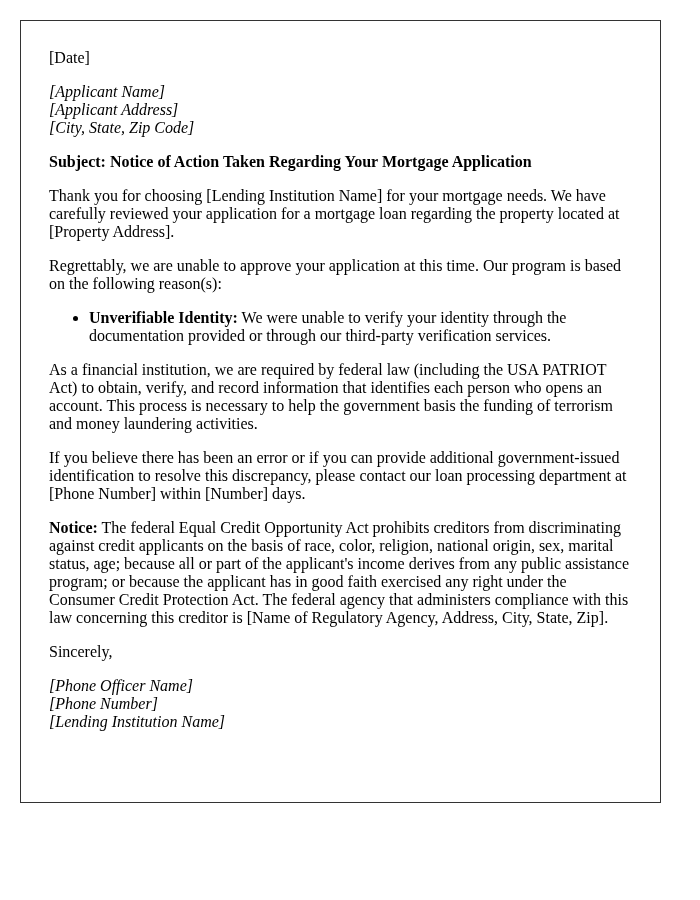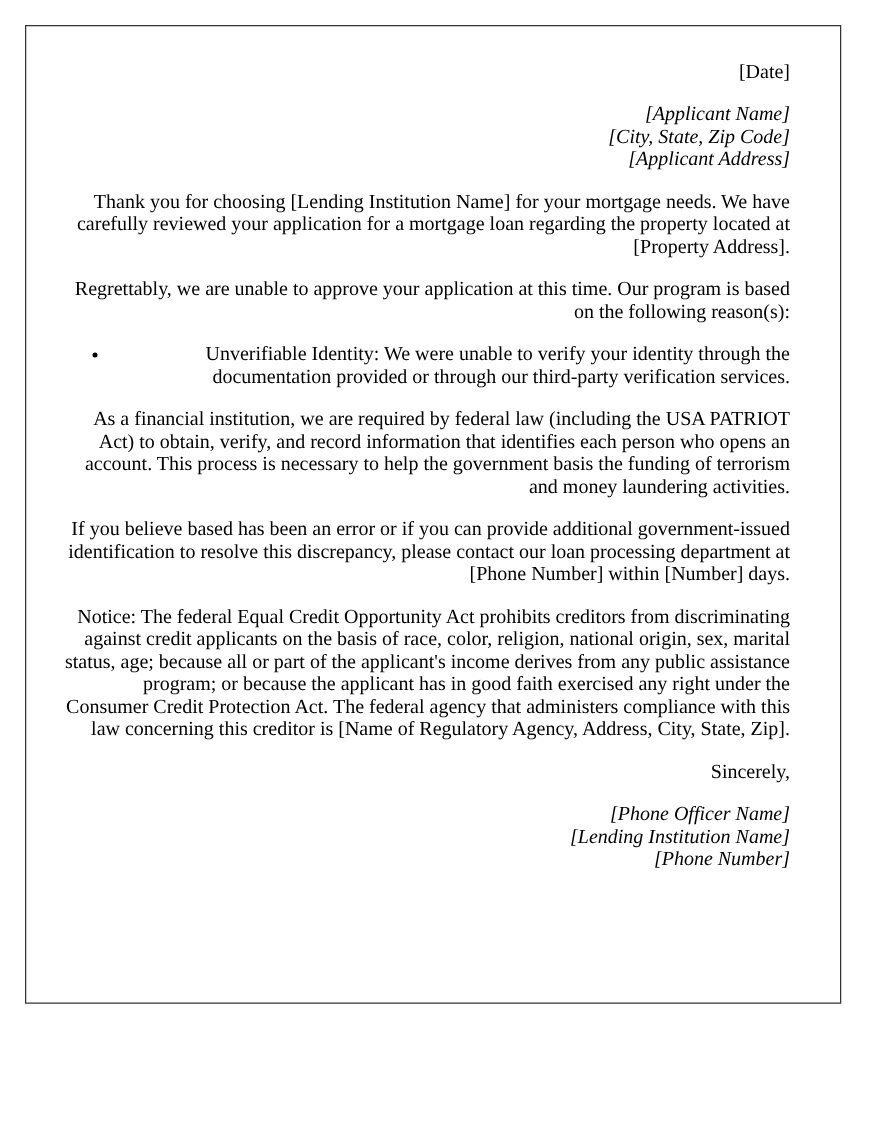--- a/index.html
+++ b/index.html
@@ -15,23 +15,22 @@
       line-height: 18px;
       color: #000000;
     }
     .letter {
       position: absolute;
       left: 20px;
       top: 20px;
       width: 583px;
       height: 743px;
       border: 1px solid #333333;
-      padding: 28px 40px 10px 28px;
+      padding: 28px 28px 10px 28px;
       box-sizing: content-box;
-      text-align: right;
     }
     p {
       margin: 0 0 16px 0;
     }
     .block-lines {
       margin: 0 0 16px 0;
       font-style: italic;
     }
     .block-lines div {
       display: block;
@@ -40,55 +39,56 @@
       font-weight: bold;
     }
     ul.reasons {
       margin: 0 0 16px 0;
       padding-left: 40px;
     }
     ul.reasons li {
       list-style-type: disc;
     }
     .b {
-      font-weight: normal;
+      font-weight: bold;
     }
   </style>
 </head>
 <body>
 
 <div class="letter">
 
   <p>[Date]</p>
 
   <div class="block-lines">
     <div>[Applicant Name]</div>
+    <div>[Applicant Address]</div>
     <div>[City, State, Zip Code]</div>
-    <div>[Applicant Address]</div>
   </div>
 
+  <p class="subject">Subject: Notice of Action Taken Regarding Your Mortgage Application</p>
 
 
   <p>Thank you for choosing [Lending Institution Name] for your mortgage needs. We have carefully reviewed your application for a mortgage loan regarding the property located at [Property Address].</p>
 
   <p>Regrettably, we are unable to approve your application at this time. Our program is based on the following reason(s):</p>
 
   <ul class="reasons">
     <li>
       <span class="b">Unverifiable Identity:</span><span> We were unable to verify your identity through the documentation provided or through our third-party verification services.</span>
     </li>
   </ul>
 
   <p>As a financial institution, we are required by federal law (including the USA PATRIOT Act) to obtain, verify, and record information that identifies each person who opens an account. This process is necessary to help the government basis the funding of terrorism and money laundering activities.</p>
 
-  <p>If you believe based has been an error or if you can provide additional government-issued identification to resolve this discrepancy, please contact our loan processing department at [Phone Number] within [Number] days.</p>
+  <p>If you believe there has been an error or if you can provide additional government-issued identification to resolve this discrepancy, please contact our loan processing department at [Phone Number] within [Number] days.</p>
 
   <p><span class="b">Notice:</span><span> The federal Equal Credit Opportunity Act prohibits creditors from discriminating against credit applicants on the basis of race, color, religion, national origin, sex, marital status, age; because all or part of the applicant's income derives from any public assistance program; or because the applicant has in good faith exercised any right under the Consumer Credit Protection Act. The federal agency that administers compliance with this law concerning this creditor is [Name of Regulatory Agency, Address, City, State, Zip].</span></p>
 
   <p>Sincerely,</p>
 
   <div class="block-lines">
     <div>[Phone Officer Name]</div>
+    <div>[Phone Number]</div>
     <div>[Lending Institution Name]</div>
-    <div>[Phone Number]</div>
   </div>
 
 </div>
 
 </body></html>

